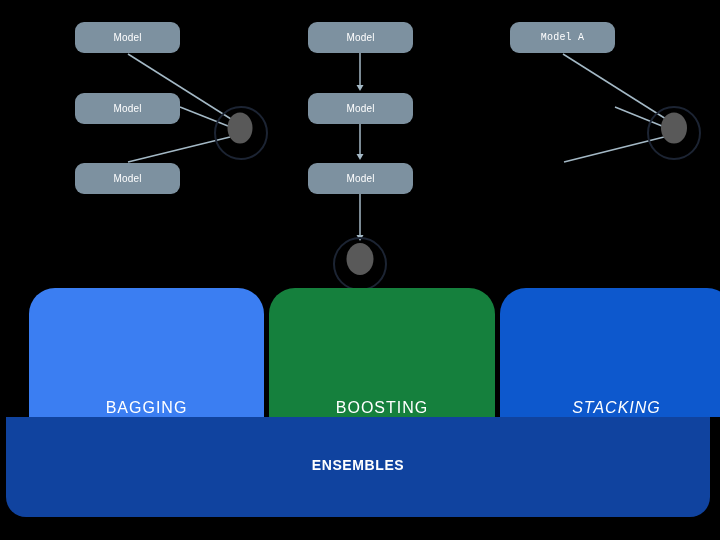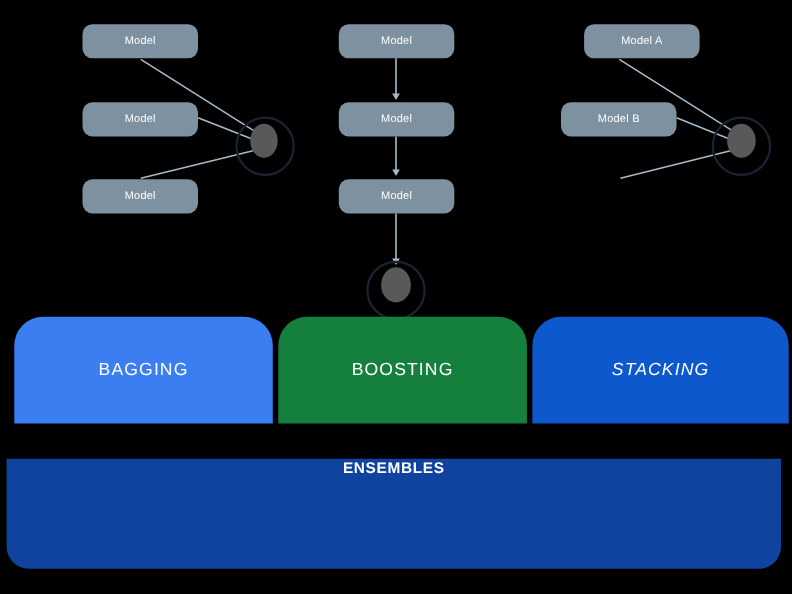--- a/index.html
+++ b/index.html
@@ -8,33 +8,33 @@
     font-family:"Liberation Sans", sans-serif; overflow:hidden;
   }
   #connector-layer { position:absolute; left:0; top:0; width:720px; height:540px; }
   .model-box {
     position:absolute; width:105px; height:31px;
     background:#7d91a0; border-radius:9px;
     color:#ffffff; font-size:10px; letter-spacing:.2px;
     display:flex; align-items:center; justify-content:center;
   }
   .cat-box {
-    position:absolute; top:288px; height:97px;
+    position:absolute; top:288px; height:129px;
     border-radius:26px 26px 0 0;
     color:#ffffff; font-size:16px; letter-spacing:1px;
-    display:flex; align-items:center; justify-content:center;
+    display:flex; align-items:flex-end; justify-content:center;margin-left:16px;
   }
   #bagging-box  { left:13px;  width:235px; background:#3b7ef2; }
   #boosting-box { left:253px; width:226px; background:#15803d; }
   #stacking-box { left:484px; width:233px; background:#0d58cd;font-style:italic; }
   #ensembles-bar {
     position:absolute; left:6px; top:417px; width:704px; height:100px;
     background:#10439f; border-radius:0 0 20px 20px;
     color:#ffffff; font-size:14px; font-weight:bold; letter-spacing:.6px;
-    display:flex; justify-content:center;
+    display:flex; align-items:center; justify-content:center;
     padding-bottom:4px; box-sizing:border-box;
   }
 </style>
 </head>
 <body>
 
 <div id="canvas">
 
   <svg id="connector-layer" viewBox="0 0 720 540" xmlns="http://www.w3.org/2000/svg">
 
@@ -61,22 +61,21 @@
   </svg>
 
   <div class="model-box" style="left:75px; top:22px;">Model</div>
   <div class="model-box" style="left:75px; top:93px;">Model</div>
   <div class="model-box" style="left:75px; top:163px;">Model</div>
 
   <div class="model-box" style="left:308px; top:22px;">Model</div>
   <div class="model-box" style="left:308px; top:93px;">Model</div>
   <div class="model-box" style="left:308px; top:163px;">Model</div>
 
-  <div class="model-box" style="left:531px; top:22px;">Model A</div>
-  <div class="model-box" style="left:510px; top:93px;">Model B</div>
+  <div class="model-box" style="left:510px; top:22px;font-family:Liberation Mono, monospace;">Model A</div>
 
   <div class="cat-box" id="bagging-box">
     <span>BAGGING</span>
   </div>
   <div class="cat-box" id="boosting-box">
     <span>BOOSTING</span>
   </div>
   <div class="cat-box" id="stacking-box">
     <span>STACKING</span>
   </div>

